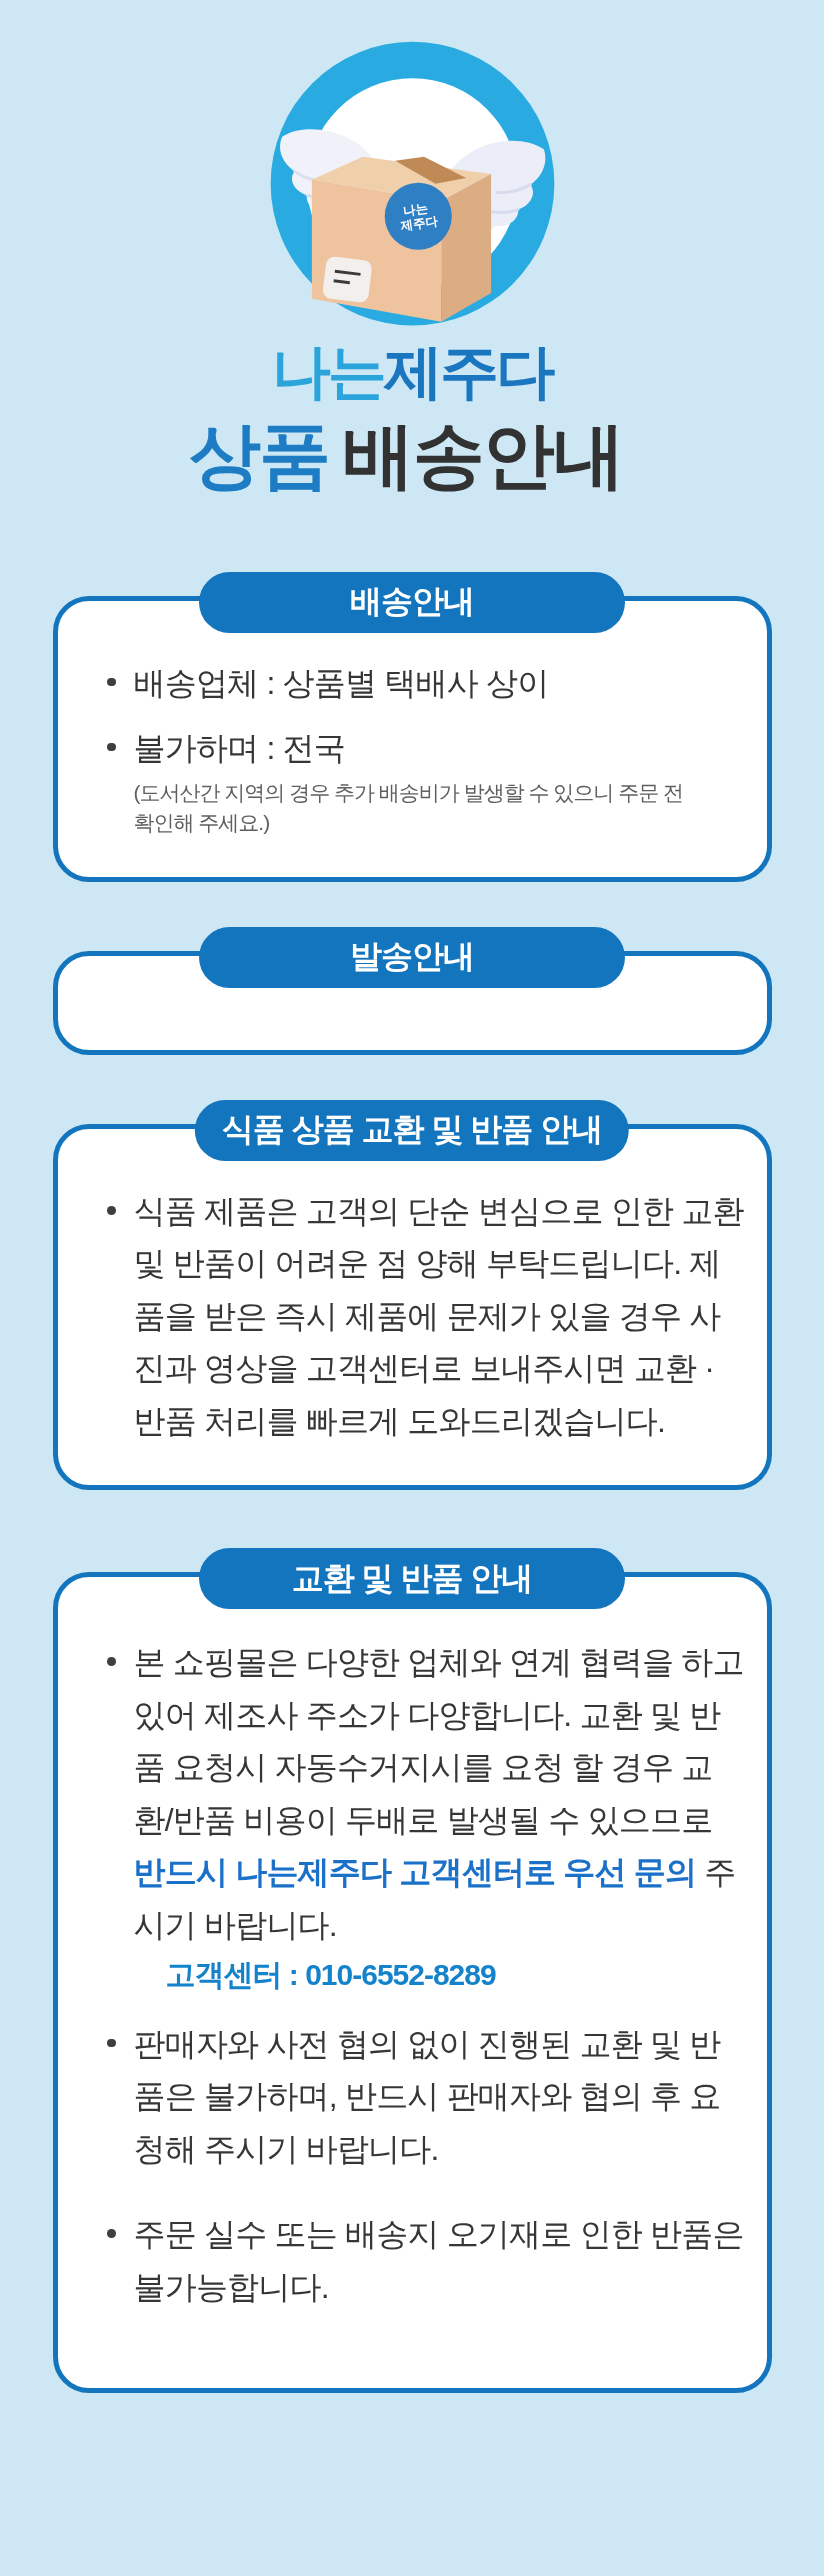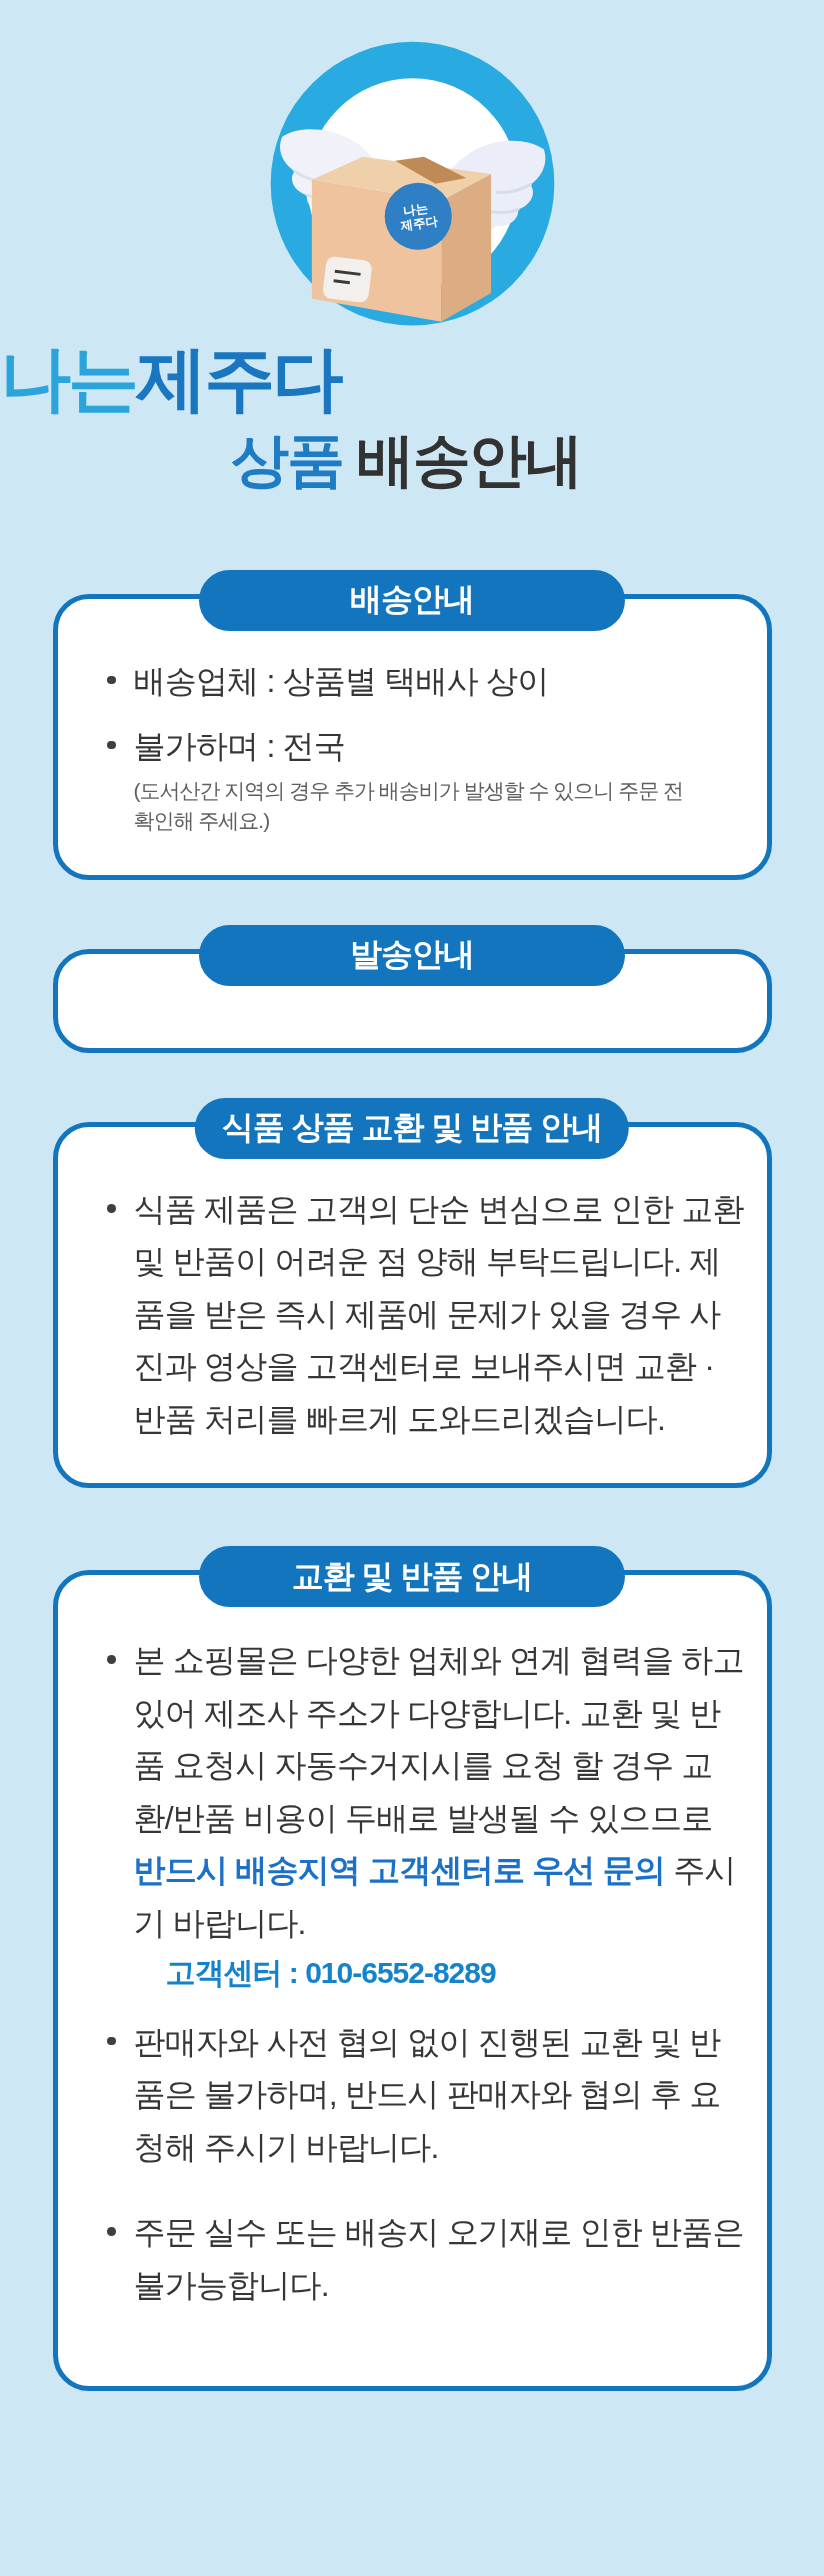--- a/index.html
+++ b/index.html
@@ -18,33 +18,33 @@
   .logo {
     display: block;
     width: 307px;
     height: 299px;
     margin: 38px auto 0;
   }
 
   
   .brand {
     margin: 5.8px 0 0 0;
-    text-align: left;
-    font-size: 71px;
+    text-align: center;
+    font-size: 59px;
     font-weight: 800;
     letter-spacing: -2.9px;
     line-height: 1.0;
   }
   .brand .b-light { color: #2ba4dc; }
   .brand .b-dark  { color: #1b76c0; }
 
   .subtitle {
     margin: 17px 12px 0 0;
     text-align: center;
-    font-size: 58px;
+    font-size: 72px;
     font-weight: 800;
     letter-spacing: -1.9px;
     line-height: 1.0;
     color: #323232;
   }
   .subtitle .accent { color: #1d7cc3; margin-right: 13.4px; }
 
   
   .card {
     position: relative;
@@ -197,21 +197,21 @@
       <li>
         <span>식품 제품은 고객의 단순 변심으로 인한 교환 및 반품이 어려운 점 양해 부탁드립니다. 제품을 받은 즉시 제품에 문제가 있을 경우 사진과 영상을 고객센터로 보내주시면 교환 · 반품 처리를 빠르게 도와드리겠습니다.</span>
       </li>
     </ul>
   </section>
 
   <section class="card card-4">
     <div class="pill">교환 및 반품 안내</div>
     <ul class="items">
       <li>
-        <span>본 쇼핑몰은 다양한 업체와 연계 협력을 하고있어 제조사 주소가 다양합니다. 교환 및 반품 요청시 자동수거지시를 요청 할 경우 교환/반품 비용이 두배로 발생될 수 있으므로 </span><span class="hl-dark">반드시 배송지역 고객센터로 우선 문의</span><span> 주시기 바랍니다.</span>
+        <span>본 쇼핑몰은 다양한 업체와 연계 협력을 하고있어 제조사 주소가 다양합니다. 교환 및 반품 요청시 자동수거지시를 요청 할 경우 교환/반품 비용이 두배로 발생될 수 있으므로 </span><span class="hl-dark">반드시 나는제주다 고객센터로 우선 문의</span><span> 주시기 바랍니다.</span>
         <div class="contact">고객센터 : 010-6552-8289</div>
       </li>
       <li class="mb-gap">
         <span>판매자와 사전 협의 없이 진행된 교환 및 반품은 불가하며, 반드시 판매자와 협의 후 요청해 주시기 바랍니다.</span>
       </li>
       <li class="mb-gap">
         <span>주문 실수 또는 배송지 오기재로 인한 반품은 불가능합니다.</span>
       </li>
 
     </ul>

